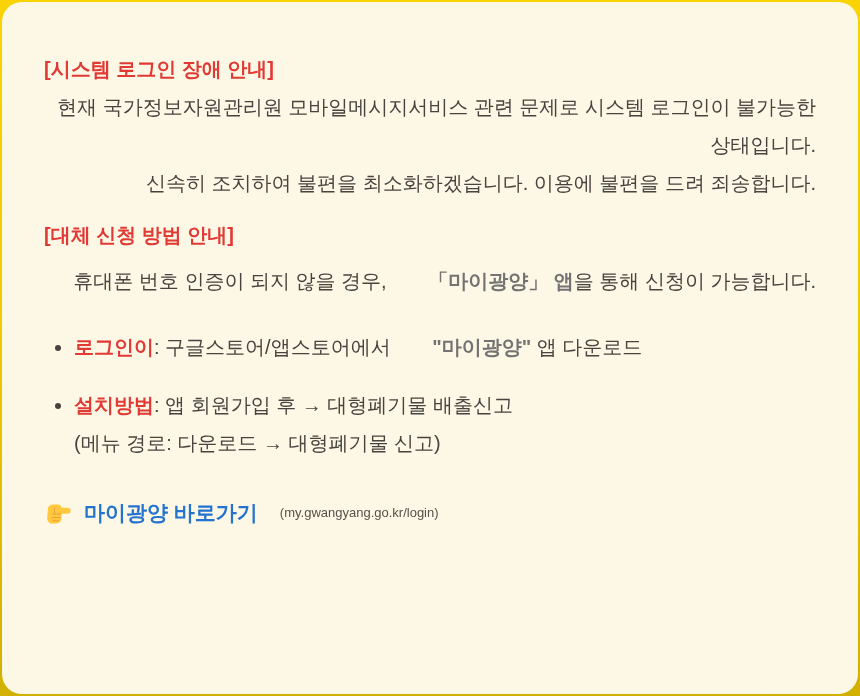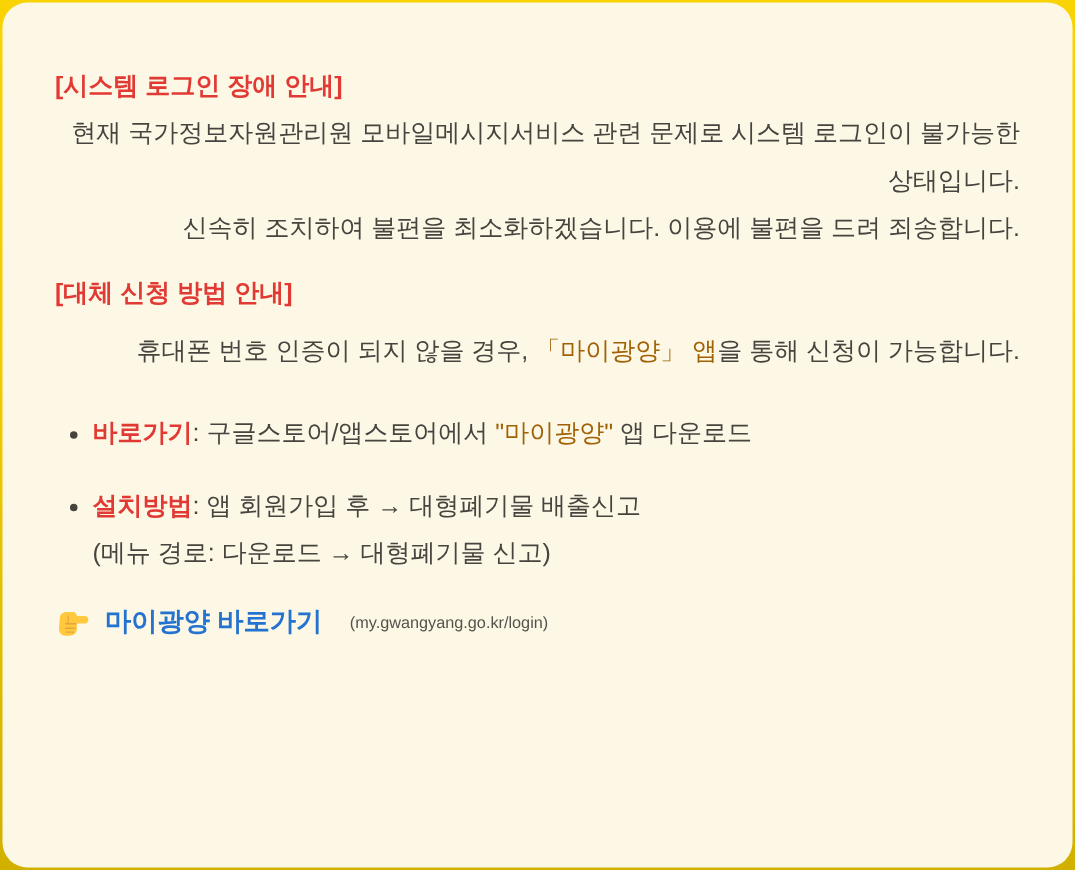--- a/index.html
+++ b/index.html
@@ -38,31 +38,31 @@
     margin: 0;
     font-size: 20px;
     line-height: 38px;
     font-weight: bold;
     color: #E13A35;
   }
   .section-title.alt { margin-top: 14px; }
   p { margin: 0; text-align: right; }
   .intro { margin-top: 8px; }
   .red  { color: #E13A35; font-weight: bold; }
-  .blue { color: #a16207; font-weight: normal; }
+  .blue { color: #737373; font-weight: bold; margin-left: 36px; }
   ul.steps {
     margin: 28px 0 0 0;
     padding: 0 0 0 30px;
     list-style: disc outside;
   }
   ul.steps li + li { margin-top: 20px; }
   .subline { display: block; }
   .footnote { margin-top: 17px; }
   .linkrow {
-    margin-top: 17px;
+    margin-top: 32px;
     display: flex;
     align-items: center;
     gap: 12px;
     line-height: 38px;
   }
   .hand-icon {
     display: inline-flex;
     width: 28px;
     height: 28px;
     flex: 0 0 auto;
@@ -89,21 +89,21 @@
     <h2 class="section-title">[시스템 로그인 장애 안내]</h2>
 
     <p>현재 국가정보자원관리원 모바일메시지서비스 관련 문제로 시스템 로그인이 불가능한 상태입니다.</p>
     <p>신속히 조치하여 불편을 최소화하겠습니다. 이용에 불편을 드려 죄송합니다.</p>
 
     <h2 class="section-title alt">[대체 신청 방법 안내]</h2>
 
     <p class="intro"><span>휴대폰 번호 인증이 되지 않을 경우, </span><span class="blue">「마이광양」 앱</span><span>을 통해 신청이 가능합니다.</span></p>
 
     <ul class="steps">
-      <li><span class="red">바로가기</span><span>: 구글스토어/앱스토어에서 </span><span class="blue">"마이광양"</span><span> 앱 다운로드</span></li>
+      <li><span class="red">로그인이</span><span>: 구글스토어/앱스토어에서 </span><span class="blue">"마이광양"</span><span> 앱 다운로드</span></li>
       <li><span class="red">설치방법</span><span>: 앱 회원가입 후 → 대형폐기물 배출신고</span>
         <span class="subline">(메뉴 경로: 다운로드 → 대형폐기물 신고)</span></li>
     </ul>
 
 
     <div class="linkrow">
       <span class="hand-icon">
         <svg viewBox="0 0 40 40" width="28" height="28" aria-hidden="true">
           <rect x="15" y="12.5" width="23" height="8.5" rx="4.2" fill="#FFC83D"></rect>
           <path d="M5.5 15 C5.5 10.5 9 8 13.5 8 L20 8 C23.5 8 25 10.5 25 13.5

